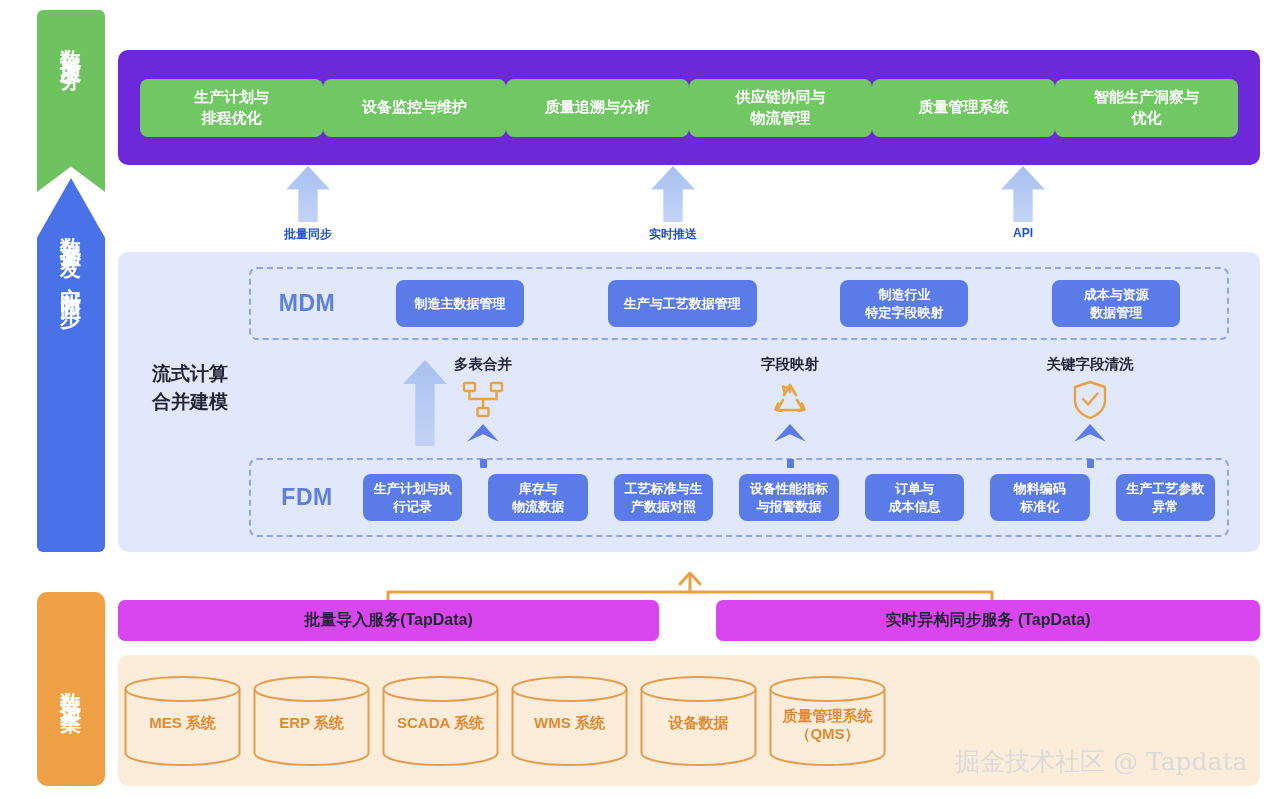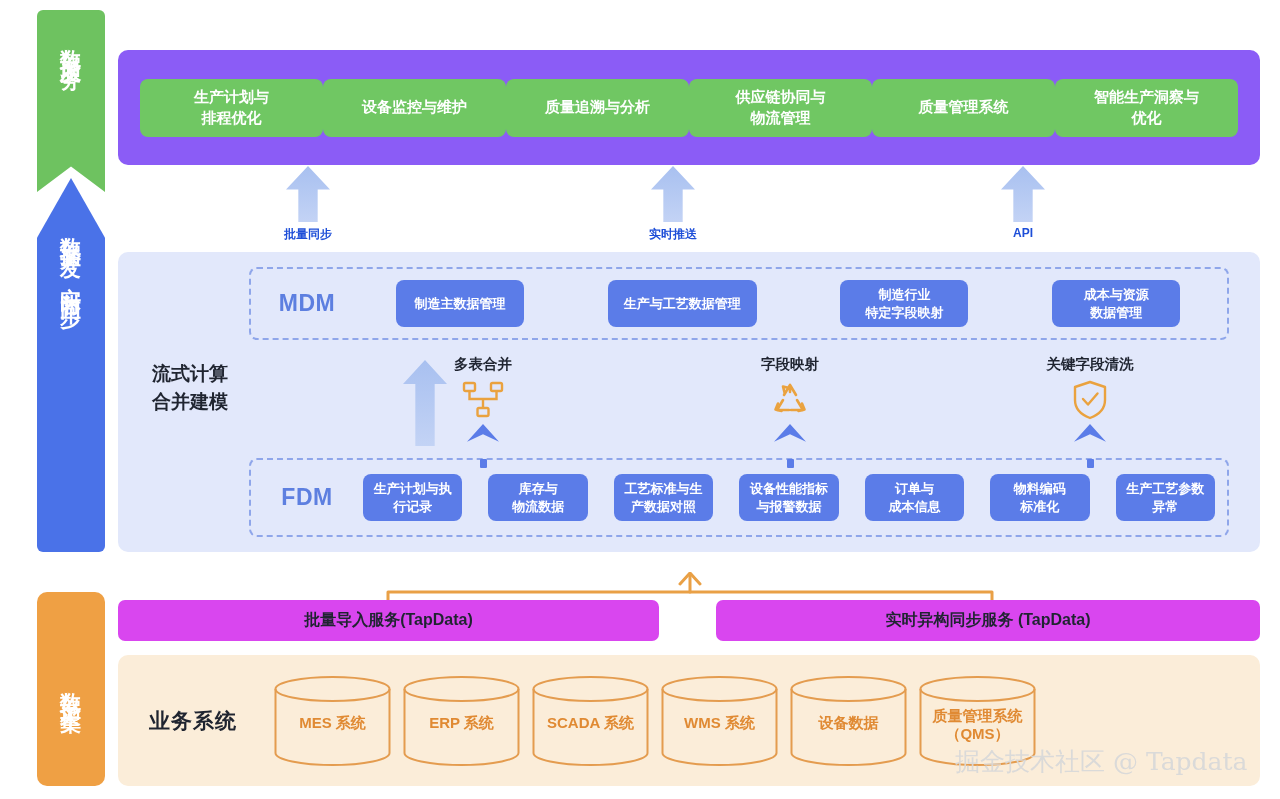--- a/index.html
+++ b/index.html
@@ -42,21 +42,21 @@
     font-weight: 700;
     letter-spacing: 7px;
     line-height: 1;
     text-align: center;
   }
   .rail-blue .stack { display: flex; flex-direction: column; align-items: center; gap: 22px; }
 
   
   .panel-green {
     position: absolute; left: 118px; top: 50px; width: 1142px; height: 115px;
-    background: #8b5cf6;
+    background: #6d28d9;
     border-radius: 10px;
     display: flex; align-items: center; 
     padding: 0 22px;
   }
   .svc {
     flex: 1 1 0;
     height: 58px;
     background: #70c763;
     border-radius: 8px;
     color: #ffffff;
@@ -304,21 +304,20 @@
       <path d="M5 33 V20 H609 V33"></path>
       <path d="M307 20 V2"></path>
       <path d="M297 12 L307 1 L317 12"></path>
     </svg>
   </div>
 
   <div class="tapbar left">批量导入服务(TapData)</div>
   <div class="tapbar right">实时异构同步服务 (TapData)</div>
 
   <div class="panel-orange">
-    <div class="biz-label">业务系统</div>
     <div class="cyl-row">
 
       <div class="cyl">
         <svg viewBox="0 0 129 92" fill="none" stroke="#e49c4f" stroke-width="2">
           <ellipse cx="64.5" cy="14" rx="57" ry="12"></ellipse>
           <path d="M7.5 14 V78 C7.5 84.6 33 90 64.5 90 C96 90 121.5 84.6 121.5 78 V14"></path>
         </svg>
         <div class="cyl-text">MES 系统</div>
       </div>
 

